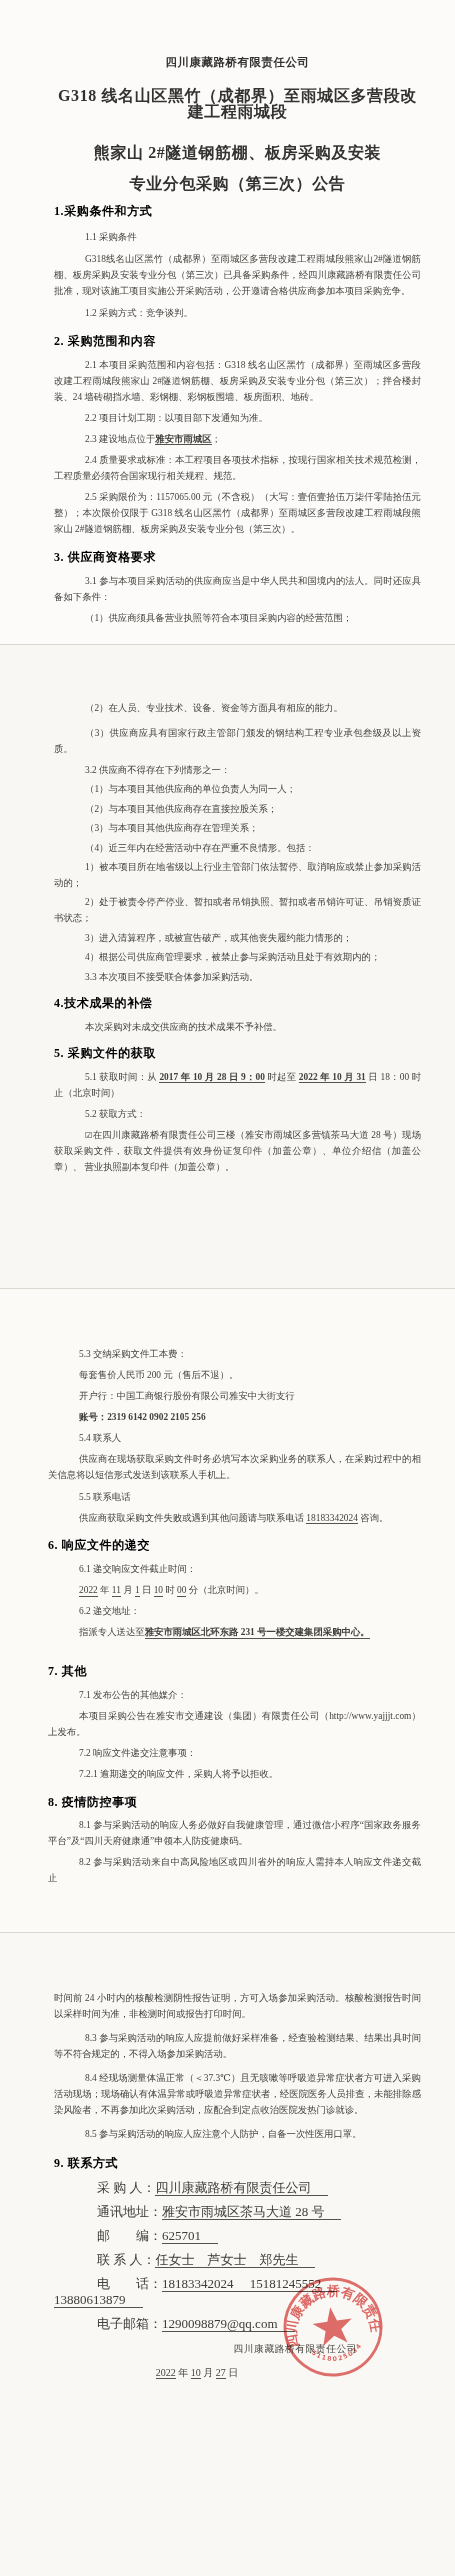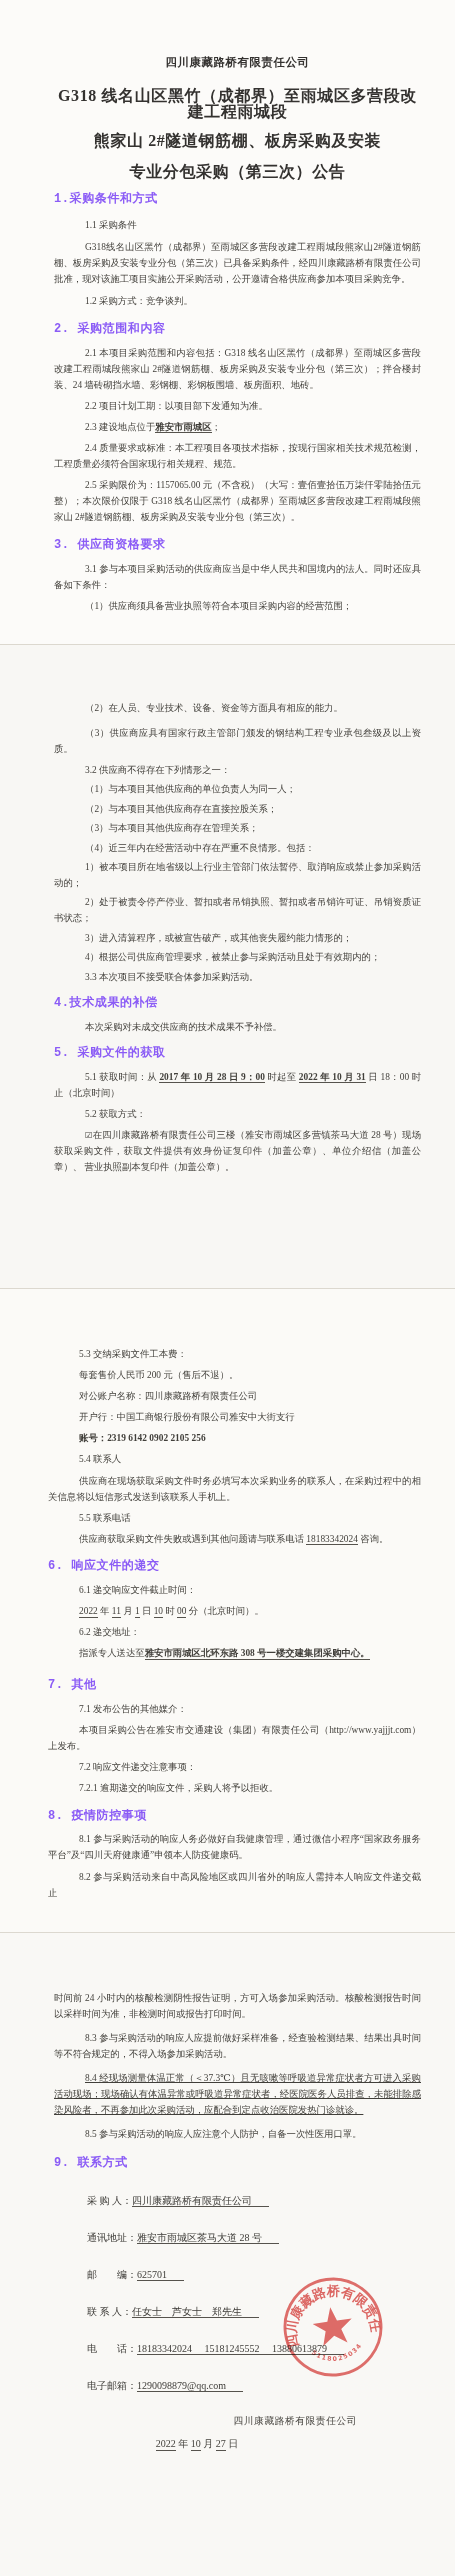--- a/index.html
+++ b/index.html
@@ -8,34 +8,34 @@
   .page{position:relative;width:456px;height:644px;box-sizing:border-box;
         padding:0 35px 0 54px;overflow:hidden;}
   .page-1{background:#fcfbf9;}
   .page-2{background:#f8f7f4;border-top:0.6px solid #dcd8cf;}
   .page-3{background:#fbfaf7;border-top:0.6px solid #dcd8cf;padding-left:48px;}
   .page-4{background:#f9f8f5;border-top:0.6px solid #dcd8cf;}
 
   .title{ text-align:center;font-weight:700;font-size:16px;line-height:16px;
           color:#343230;letter-spacing:0.6px;margin:0;}
   .t-company{padding-top:54px;font-size:11.4px;}
-  .t2{margin-top:17.7px;} .t3{margin-top:13px;} .t4{margin-top:15.4px;}
+  .t2{margin-top:17.7px;} .t3{margin-top:25px;} .t4{margin-top:15.4px;}
 
-  .h-sec{font-family:Liberation Mono, monospace;
-         font-weight:700;font-size:12px;line-height:17px;color:#8b5cf6;
+  .h-sec{font-family:Liberation Serif, serif;
+         font-weight:700;font-size:12px;line-height:17px;color:#000000;
          margin:13.7px 0 6.8px 0;letter-spacing:0.6px;}
   .bp{font-size:9.4px;line-height:16px;margin:5.1px 0;text-align:justify;
       text-indent:3.3em;color:#413f3a;}
   .bp.tight{margin:3.4px 0;}
   .bp.noind{text-indent:0;}
   .u{border-bottom:0.6px solid #56534d;padding-bottom:0.6px;}
   .b{font-weight:700;}
   .check{font-family:"DejaVu Sans",sans-serif;font-size:8.5px;}
 
-  .crow{font-size:10px;line-height:16px;margin:21px 0;text-indent:3.3em;}
+  .crow{font-size:13px;line-height:16px;margin:8px 0;text-indent:3.3em;}
   .crow .uv{border-bottom:0.6px solid #56534d;padding-bottom:0.6px;padding-right:17px;}
 
   .sig-company{ text-align:right;padding-right:64px;font-size:9.7px;
                 margin-top:11.4px;letter-spacing:0.6px;color:#45433e;}
   .sig-date{ text-align:center;padding-right:81px;font-size:10px;
              margin-top:7.4px;color:#45433e;}
 
   .stamp{position:absolute;left:281px;top:342px;width:104px;height:104px;
          transform:rotate(-8deg);opacity:.88;mix-blend-mode:multiply;
          pointer-events:none;}
@@ -87,49 +87,48 @@
 
     <div class="h-sec" style="margin-top:10.2px;">5. 采购文件的获取</div>
     <p class="bp"><span>5.1 获取时间：从 </span><span class="u b">2017 年 10 月 28 日 9：00</span><span> 时起至 </span><span class="u b">2022 年 10 月 31</span><span> 日 18：00 时止</span><span>（北京时间）</span></p>
     <p class="bp">5.2  获取方式：</p>
     <p class="bp tight"><span class="check">☑</span><span>在四川康藏路桥有限责任公司三楼（雅安市雨城区多营镇茶马大道 28 号）现场获取采购文件，获取文件提供有效身份证复印件（加盖公章）、单位介绍信（加盖公章）、 营业执照副本复印件（加盖公章）。</span></p>
   </div>
 
   <div class="page page-3">
     <p class="bp" style="margin-top:57px;">5.3 交纳采购文件工本费：</p>
     <p class="bp">每套售价人民币 200 元（售后不退）。</p>
-    <p class="bp">对公账户名称：四川康藏路桥有限责任公司</p>
     <p class="bp">开户行：中国工商银行股份有限公司雅安中大街支行</p>
     <p class="bp b">账号：2319 6142 0902 2105 256</p>
     <p class="bp">5.4 联系人</p>
     <p class="bp">供应商在现场获取采购文件时务必填写本次采购业务的联系人，在采购过程中的相关信息将以短信形式发送到该联系人手机上。</p>
     <p class="bp">5.5 联系电话</p>
     <p class="bp"><span>供应商获取采购文件失败或遇到其他问题请与联系电话 </span><span class="u">18183342024</span><span> 咨询。</span></p>
 
     <div class="h-sec" style="margin-top:11.4px;">6. 响应文件的递交</div>
     <p class="bp">6.1 递交响应文件截止时间：</p>
     <p class="bp"><span class="u">2022</span><span> 年 </span><span class="u">11</span><span> 月 </span><span class="u">1</span><span> 日 </span><span class="u">10</span><span> 时 </span><span class="u">00</span><span> 分（北京时间）。</span></p>
     <p class="bp">6.2 递交地址：</p>
-    <p class="bp"><span>指派专人送达至</span><span class="u b">雅安市雨城区北环东路 308 号一楼交建集团采购中心。</span></p>
+    <p class="bp"><span>指派专人送达至</span><span class="u b">雅安市雨城区北环东路 231 号一楼交建集团采购中心。</span></p>
 
-    <div class="h-sec" style="margin-top:16px;">7. 其他</div>
+    <div class="h-sec" style="margin-top:23px;">7. 其他</div>
     <p class="bp">7.1 发布公告的其他媒介：</p>
     <p class="bp">本项目采购公告在雅安市交通建设（集团）有限责任公司（http://www.yajjjt.com）上发布。</p>
     <p class="bp">7.2 响应文件递交注意事项：</p>
     <p class="bp">7.2.1 逾期递交的响应文件，采购人将予以拒收。</p>
 
     <div class="h-sec" style="margin-top:11.4px;">8. 疫情防控事项</div>
     <p class="bp">8.1 参与采购活动的响应人务必做好自我健康管理，通过微信小程序“国家政务服务平台”及“四川天府健康通”申领本人防疫健康码。</p>
     <p class="bp">8.2 参与采购活动来自中高风险地区或四川省外的响应人需持本人响应文件递交截止</p>
   </div>
 
   <div class="page page-4">
     <p class="bp noind" style="margin-top:57px;">时间前 24 小时内的核酸检测阴性报告证明，方可入场参加采购活动。核酸检测报告时间以采样时间为准，非检测时间或报告打印时间。</p>
     <p class="bp" style="margin-top:8px;">8.3 参与采购活动的响应人应提前做好采样准备，经查验检测结果、结果出具时间等不符合规定的，不得入场参加采购活动。</p>
-    <p class="bp" style="margin-top:8px;text-decoration:underline;">8.4 经现场测量体温正常（＜37.3℃）且无咳嗽等呼吸道异常症状者方可进入采购活动现场；现场确认有体温异常或呼吸道异常症状者，经医院医务人员排查，未能排除感染风险者，不再参加此次采购活动，应配合到定点收治医院发热门诊就诊。</p>
+    <p class="bp" style="margin-top:8px;">8.4 经现场测量体温正常（＜37.3℃）且无咳嗽等呼吸道异常症状者方可进入采购活动现场；现场确认有体温异常或呼吸道异常症状者，经医院医务人员排查，未能排除感染风险者，不再参加此次采购活动，应配合到定点收治医院发热门诊就诊。</p>
     <p class="bp" style="margin-top:8px;">8.5 参与采购活动的响应人应注意个人防护，自备一次性医用口罩。</p>
 
     <div class="h-sec" style="margin-top:12.5px;">9. 联系方式</div>
     <p class="crow"><span>采 购 人：</span><span class="uv">四川康藏路桥有限责任公司</span></p>
     <p class="crow"><span>通讯地址：</span><span class="uv">雅安市雨城区茶马大道 28 号</span></p>
     <p class="crow"><span>邮　　编：</span><span class="uv">625701</span></p>
     <p class="crow"><span>联 系 人：</span><span class="uv">任女士　芦女士　郑先生</span></p>
     <p class="crow"><span>电　　话：</span><span class="uv">18183342024　 15181245552　 13880613879</span></p>
     <p class="crow"><span>电子邮箱：</span><span class="uv">1290098879@qq.com</span></p>
 

